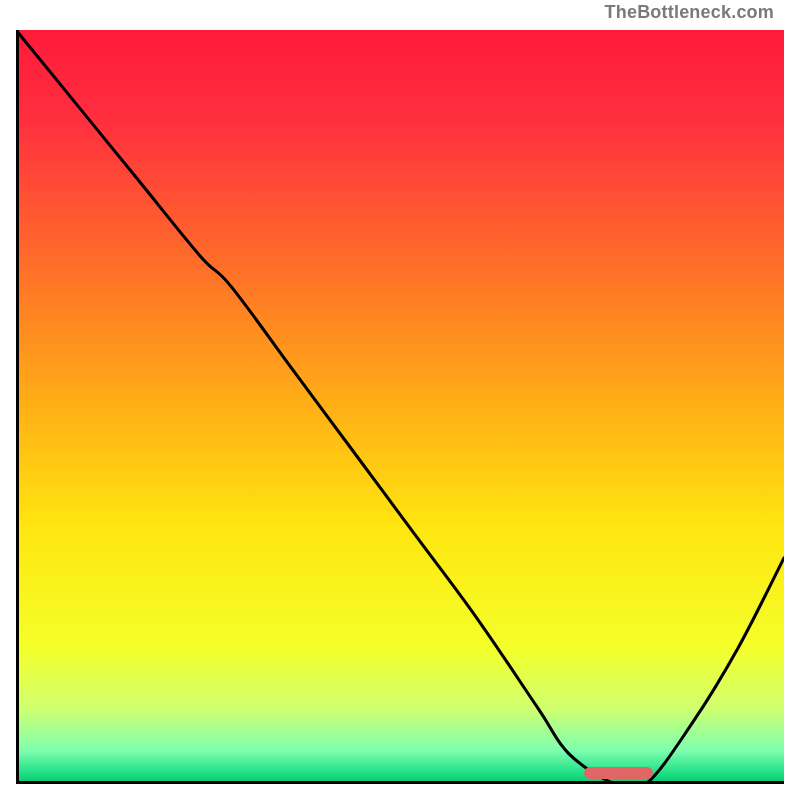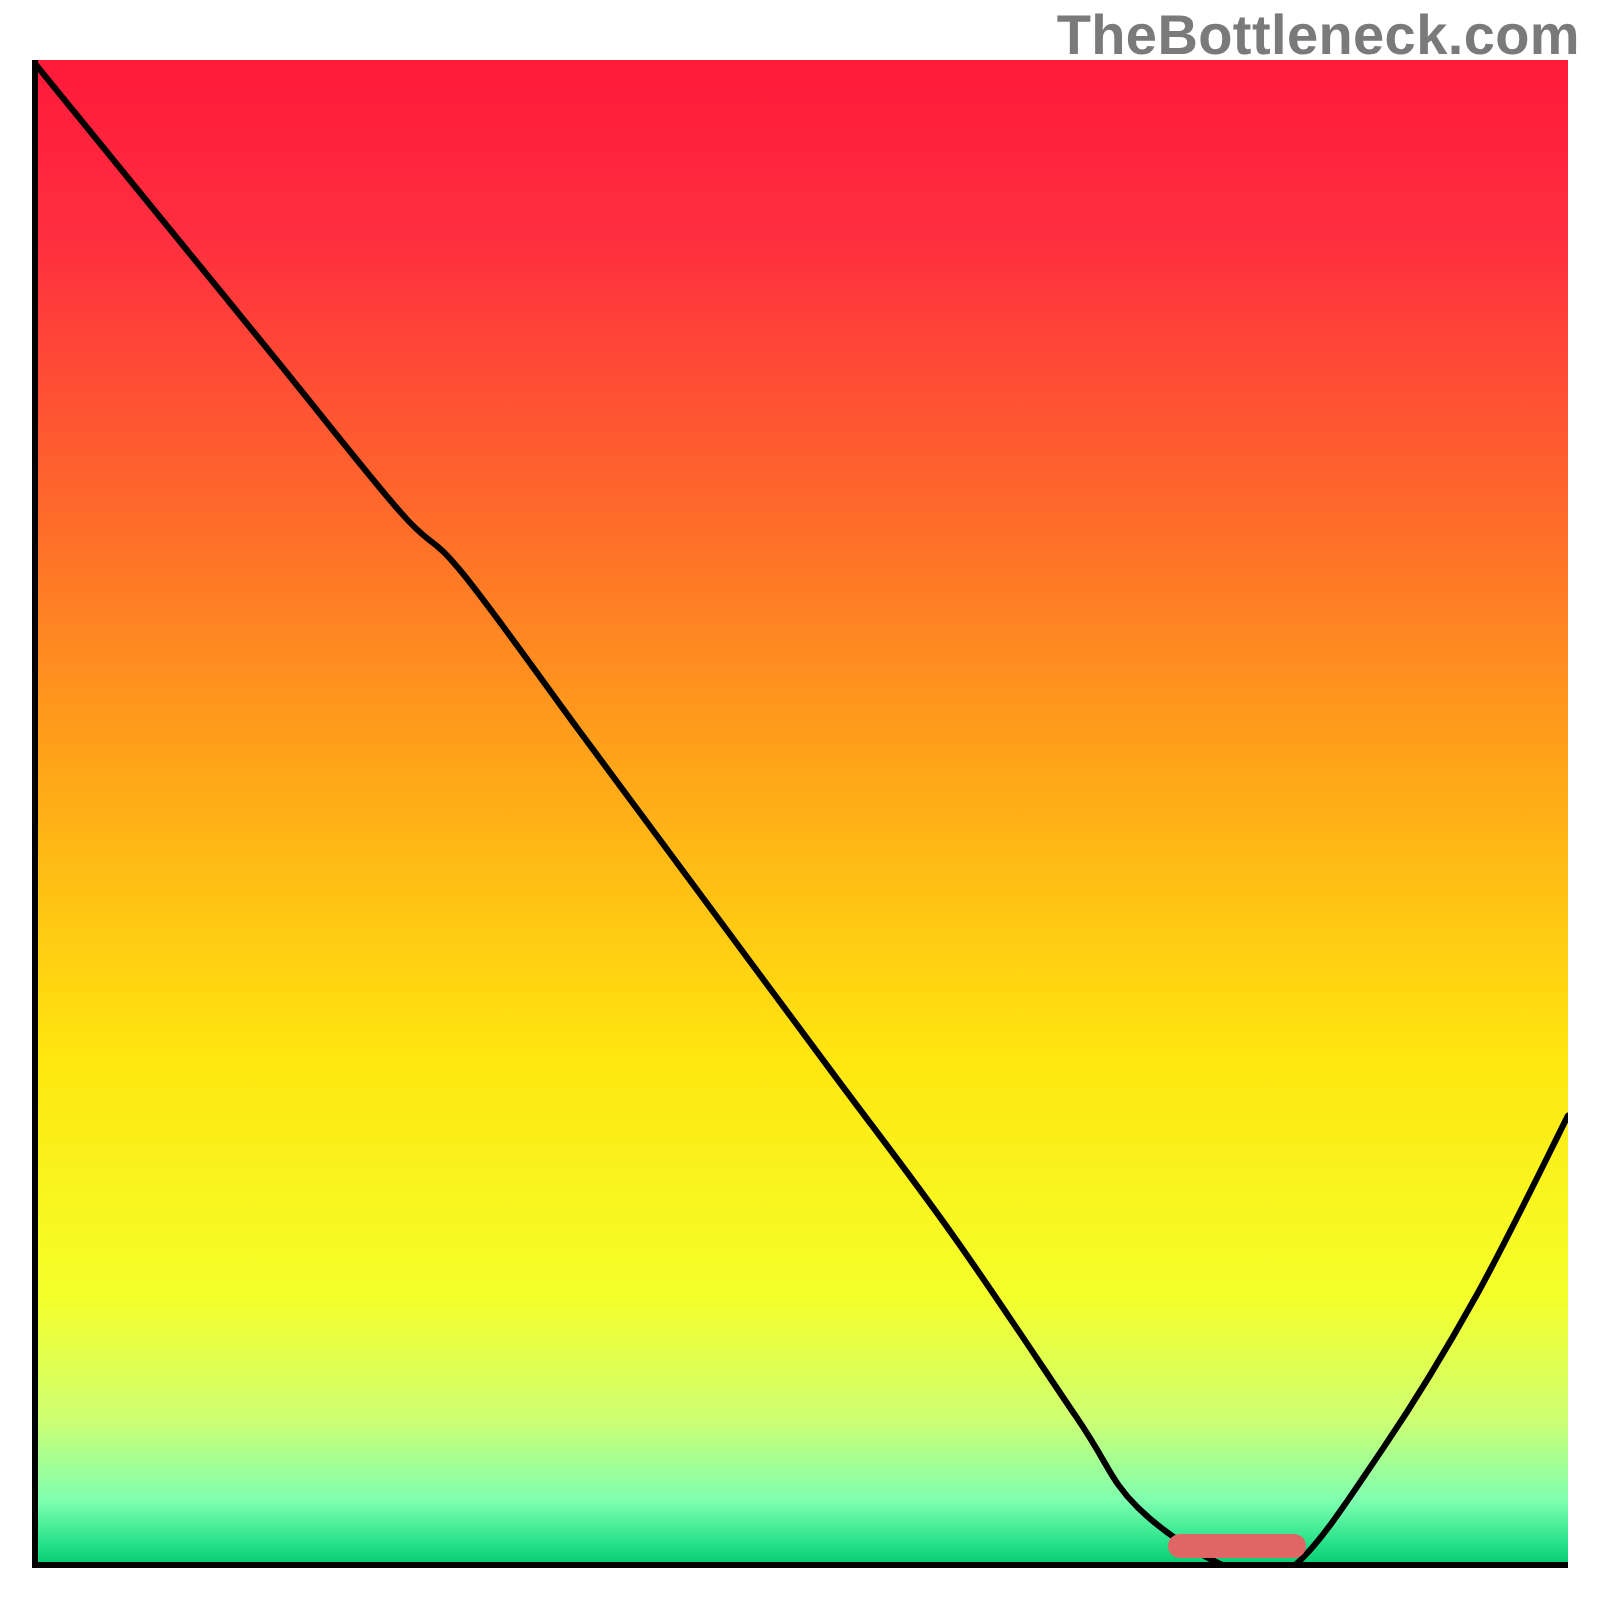--- a/index.html
+++ b/index.html
@@ -11,23 +11,23 @@
     overflow: hidden;
   }
   .chart-wrap {
     position: relative;
     width: 800px;
     height: 800px;
   }
   .watermark {
     position: absolute;
     top: 2px;
-    right: 10px;
+    right: 26px;
     font-family: Arial, Helvetica, sans-serif;
-    font-size: 28px;
+    font-size: 18px;
     font-weight: 600;
     color: #7a7a7a;
     letter-spacing: 0.2px;
     z-index: 5;
   }
   .plot-area {
     position: absolute;
     left: 16px;
     top: 30px;
     width: 768px;

